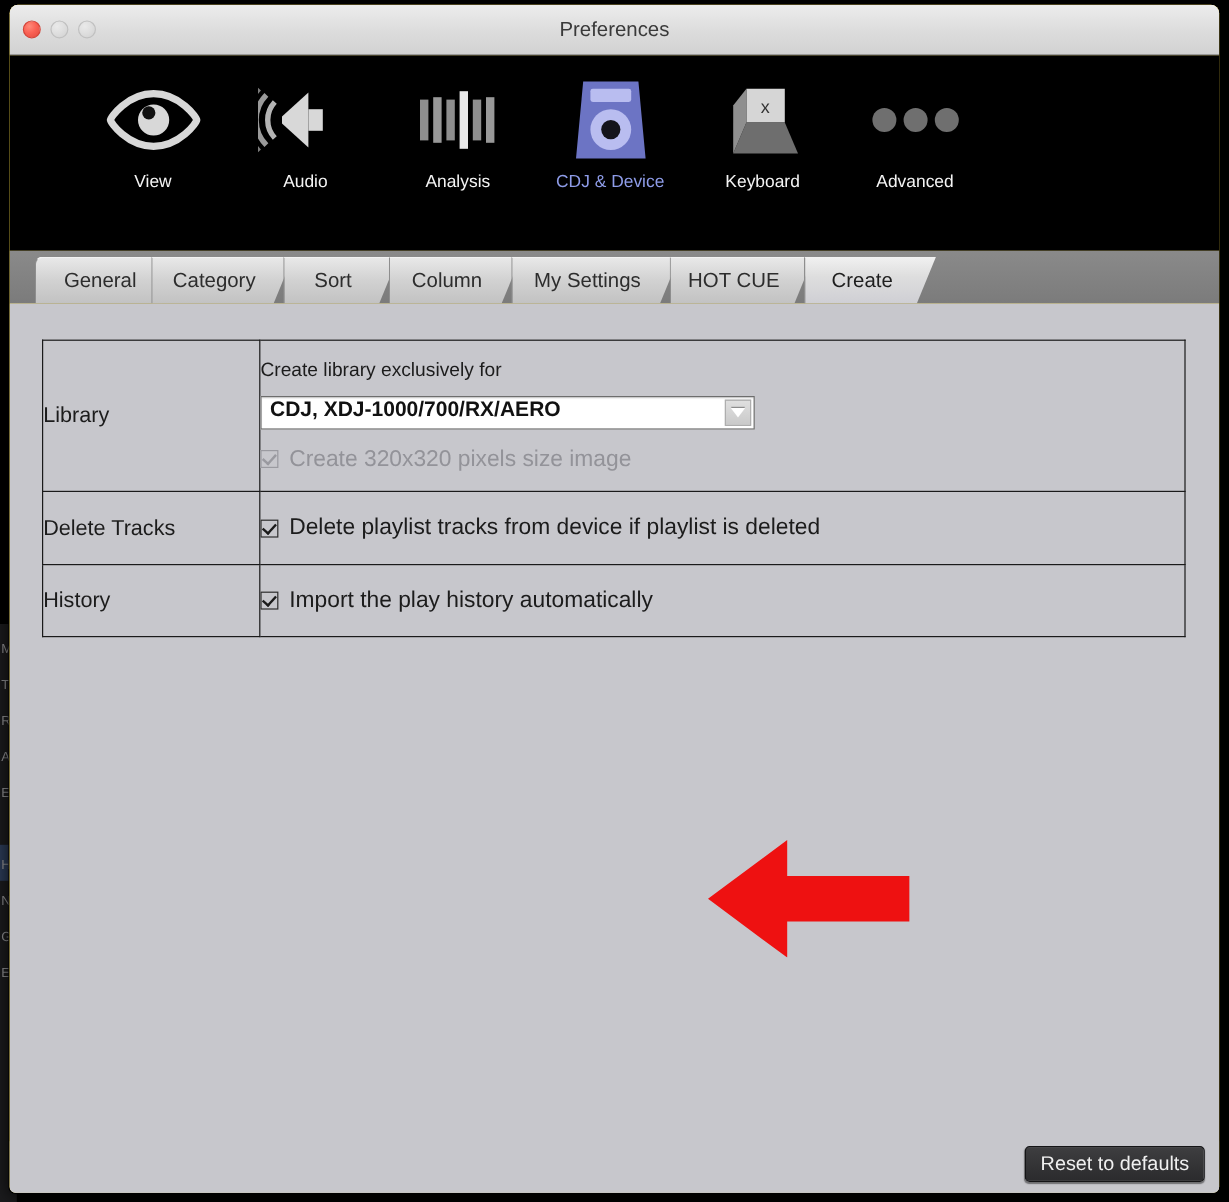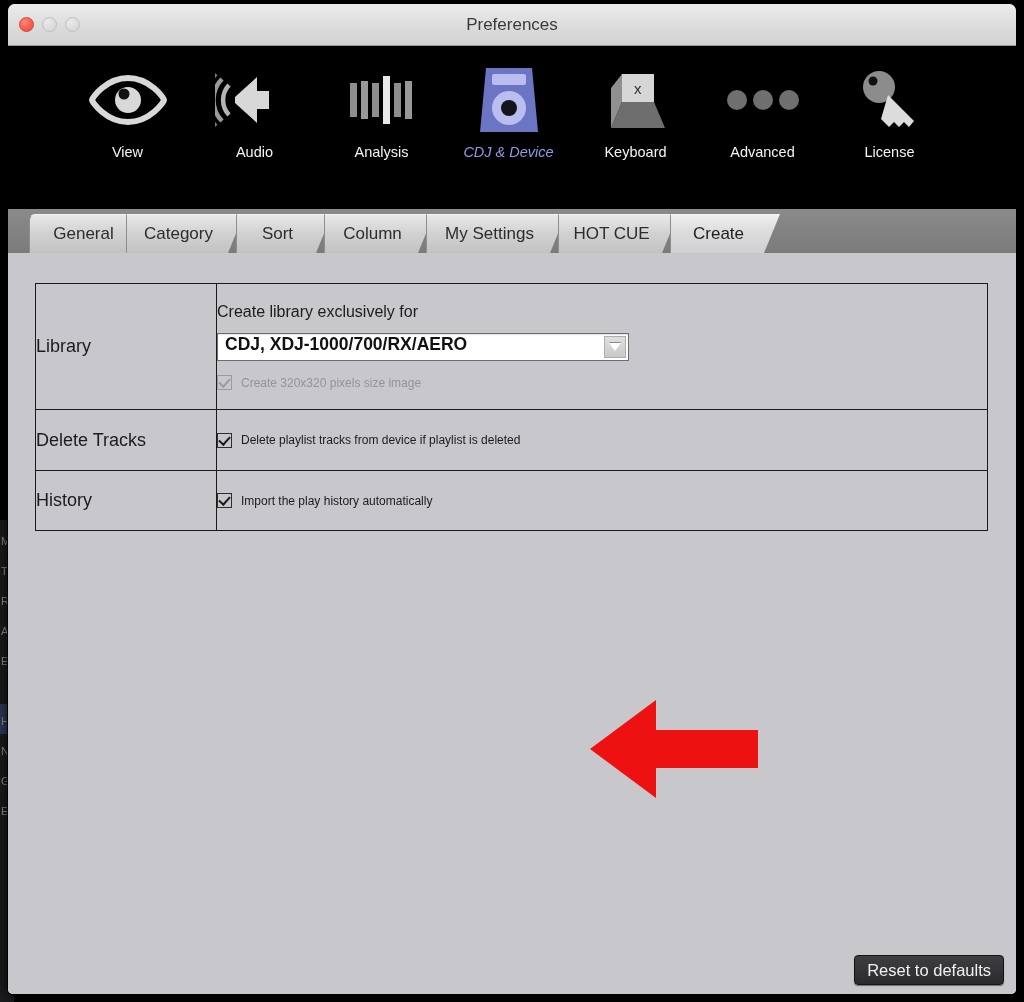--- a/index.html
+++ b/index.html
@@ -128,21 +128,21 @@
     height: 72px;
     display: flex;
     align-items: center;
     justify-content: center;
   }
   .tool-label {
     margin-top: 8px;
     font-size: 14.5px;
     color: #f4f4f4;
   }
-  .tool-item.selected .tool-label { color: #8e9ce8; font-style: italic; }
+  .tool-item.selected .tool-label { color: #8e9ce8; }
 
   
   #tabstrip {
     height: 44px;
     background: linear-gradient(to bottom, #8a8a8a 0%, #7b7b7b 100%);
     position: relative;
     overflow: hidden;
   }
   .tab {
     position: absolute;
@@ -270,21 +270,21 @@
     position: absolute;
     left: 3px; top: 0px;
     width: 5px; height: 9px;
     border: solid #1b1b1b;
     border-width: 0 2px 2px 0;
     transform: rotate(42deg);
   }
   .cbox.dim { border-color: #9a9aa0; }
   .cbox.dim::after { border-color: #9a9aa0; }
   .check-label {
-    font-size: 12px;
+    font-size: 19px;
     color: #1c1c1c;
   }
   .check-label.dim { color: #939399; }
 
   
   #red-arrow {
     position: absolute;
     left: 582px;
     top: 447px;
     width: 168px;
@@ -416,30 +416,20 @@
       <div class="tool-icon">
         <svg width="78" height="24" viewBox="0 0 78 24">
           <circle cx="13" cy="12" r="10" fill="#6f6f6f"></circle>
           <circle cx="39" cy="12" r="10" fill="#6f6f6f"></circle>
           <circle cx="65" cy="12" r="10" fill="#6f6f6f"></circle>
         </svg>
       </div>
       <div class="tool-label">Advanced</div>
     </div>
 
-    <div class="tool-item">
-      <div class="tool-icon">
-        <svg width="66" height="62" viewBox="0 0 66 62">
-          <circle cx="22" cy="18" r="16" fill="#8c8c8c"></circle>
-          <circle cx="16" cy="12" r="4.5" fill="#101010"></circle>
-          <path d="M31 26 L57 52 L52 58 L47 53 L42 58 L37 53 L32 58 L24 50 Z" fill="#dcdcdc"></path>
-        </svg>
-      </div>
-      <div class="tool-label">License</div>
-    </div>
   </div>
 
   <div id="tabstrip">
     <div class="tab first" style="left:21px;  width:122px;">
         <span>General</span>
       </div>
     <div class="tab" style="left:118px; width:118px;">
         <span>Category</span>
       </div>
     <div class="tab" style="left:228px; width:96px;">

